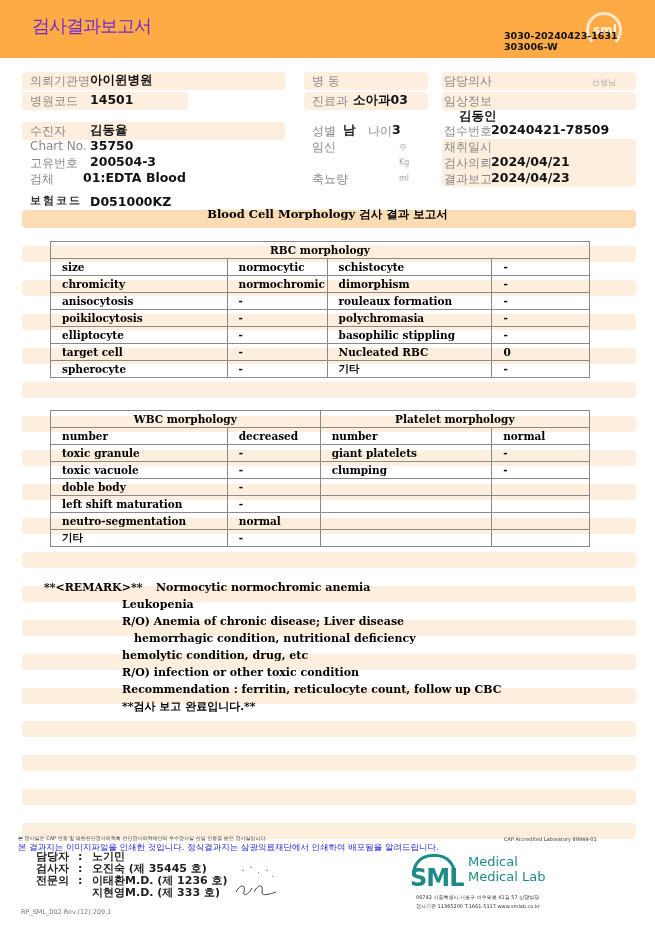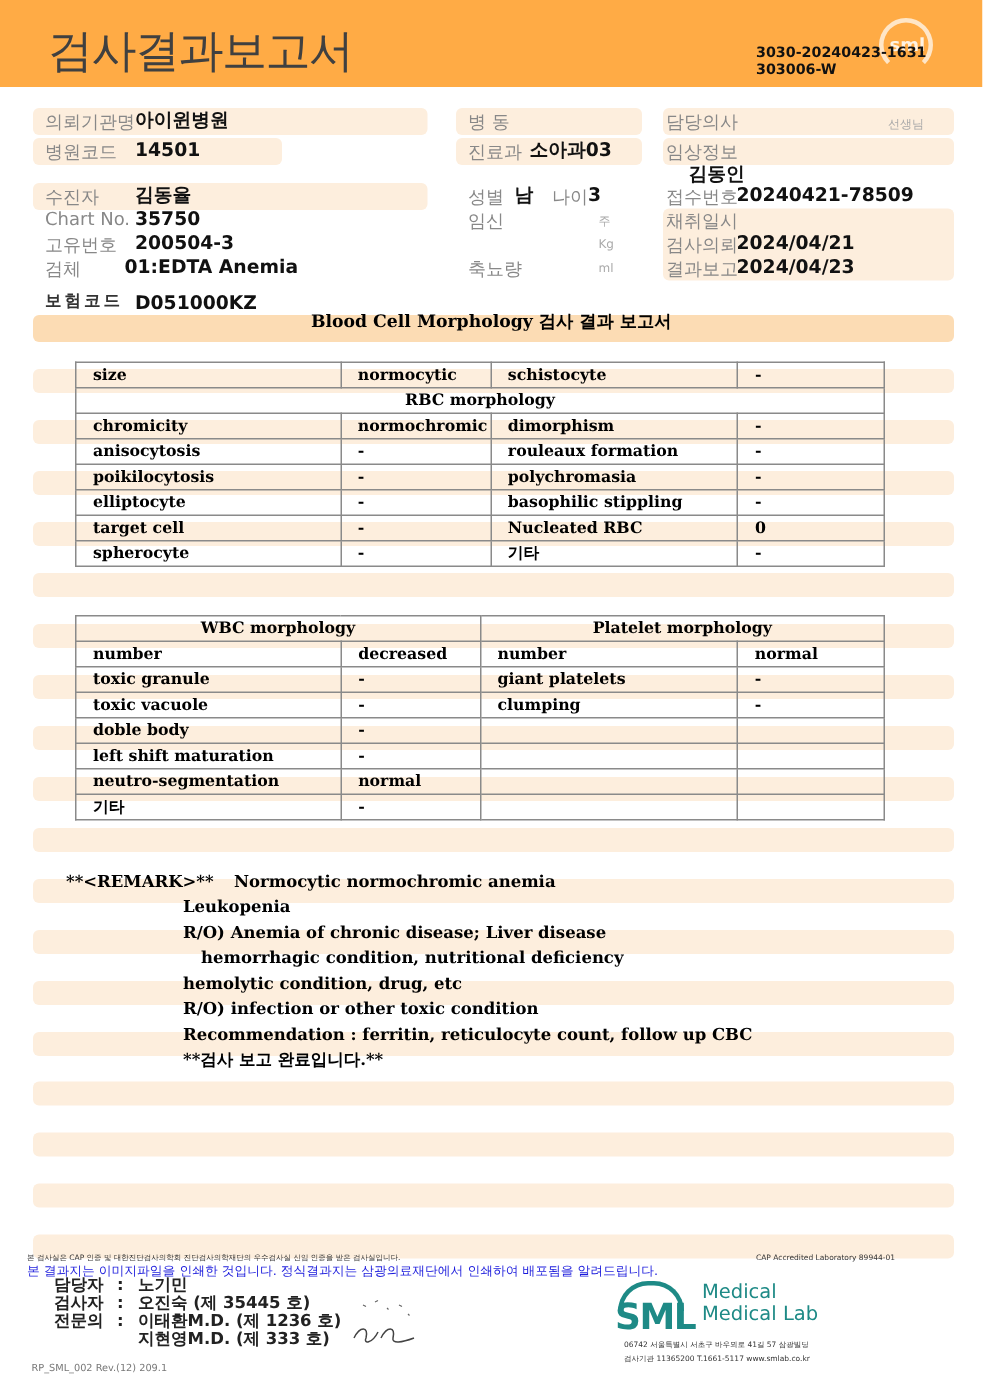--- a/index.html
+++ b/index.html
@@ -1,20 +1,20 @@
 <!DOCTYPE html>
 <html><head>
 <meta charset="utf-8">
 <style>
   * { box-sizing: border-box; margin: 0; padding: 0; }
   html, body { width: 655px; height: 925px; background: #ffffff; overflow: hidden; }
   body { position: relative; font-family: "DejaVu Sans", sans-serif; color: #000; }
 
   .header { position: absolute; left: 0; top: 0; width: 655px; height: 58px; background: #ffab45; }
-  .header-title { position: absolute; left: 32px; top: 14px; font-size: 30px; color: #404040; letter-spacing: -1px; font-family: "DejaVu Sans", sans-serif; }
+  .header-title { position: absolute; left: 32px; top: 14px; font-size: 18px; color: #6d28d9; letter-spacing: -1px; font-family: "DejaVu Sans", sans-serif; }
   .header-ids { position: absolute; left: 504px; top: 30px; font-size: 9.5px; font-weight: bold; line-height: 11px; color: #111; font-family: "DejaVu Sans", sans-serif; }
   .header-logo { position: absolute; left: 586px; top: 12px; width: 36px; height: 36px; border: 3px solid rgba(255,255,255,0.7); border-bottom-color: transparent; border-radius: 50%; }
   .header-logo span { position: absolute; left: 4px; top: 8px; font-size: 12px; color: rgba(255,255,255,0.85); font-weight: bold; }
 
   .band { position: absolute; background: #fdeedd; border-radius: 4px; }
   .band.dark { background: #fcdcb4; }
 
   .lbl { position: absolute; font-size: 12px; color: #888; white-space: nowrap; }
   .val { position: absolute; font-size: 12.5px; font-weight: bold; color: #111; white-space: nowrap; }
   .unit { position: absolute; font-size: 8px; color: #aaa; }
@@ -75,21 +75,21 @@
 <div class="lbl" style="left:30px;top:93px;">병원코드</div>
 <div class="val" style="left:90px;top:92px;">14501</div>
 
 <div class="lbl" style="left:30px;top:123px;">수진자</div>
 <div class="val" style="left:90px;top:122px;">김동율</div>
 <div class="lbl" style="left:30px;top:139px;">Chart No.</div>
 <div class="val" style="left:90px;top:138px;">35750</div>
 <div class="lbl" style="left:30px;top:155px;">고유번호</div>
 <div class="val" style="left:90px;top:154px;">200504-3</div>
 <div class="lbl" style="left:30px;top:171px;">검체</div>
-<div class="val" style="left:83px;top:170px;">01:EDTA Anemia</div>
+<div class="val" style="left:83px;top:170px;">01:EDTA Blood</div>
 
 <div class="ins-lbl" style="left:30px;top:193px;">보험코드</div>
 <div class="val" style="left:90px;top:194px;">D051000KZ</div>
 
 <div class="lbl" style="left:312px;top:73px;">병  동</div>
 <div class="lbl" style="left:312px;top:93px;">진료과</div>
 <div class="val" style="left:353px;top:92px;">소아과03</div>
 <div class="lbl" style="left:312px;top:123px;">성별</div>
 <div class="val" style="left:343px;top:122px;">남</div>
 <div class="lbl" style="left:368px;top:123px;">나이</div>
@@ -137,27 +137,27 @@
 
 <table class="morph" style="left:50px;top:241px;width:540px;">
   <colgroup>
       <col style="width:177px">
       <col style="width:100px">
       <col style="width:165px">
       <col style="width:98px">
     </colgroup>
   <tbody>
       <tr>
+        <th colspan="4">RBC morphology</th>
+      </tr>
+  <tr>
         <td>size</td>
         <td>normocytic</td>
         <td>schistocyte</td>
         <td>-</td>
-      </tr>
-  <tr>
-        <th colspan="4">RBC morphology</th>
       </tr>
   <tr>
         <td>chromicity</td>
         <td>normochromic</td>
         <td>dimorphism</td>
         <td>-</td>
       </tr>
   <tr>
         <td>anisocytosis</td>
         <td>-</td>

